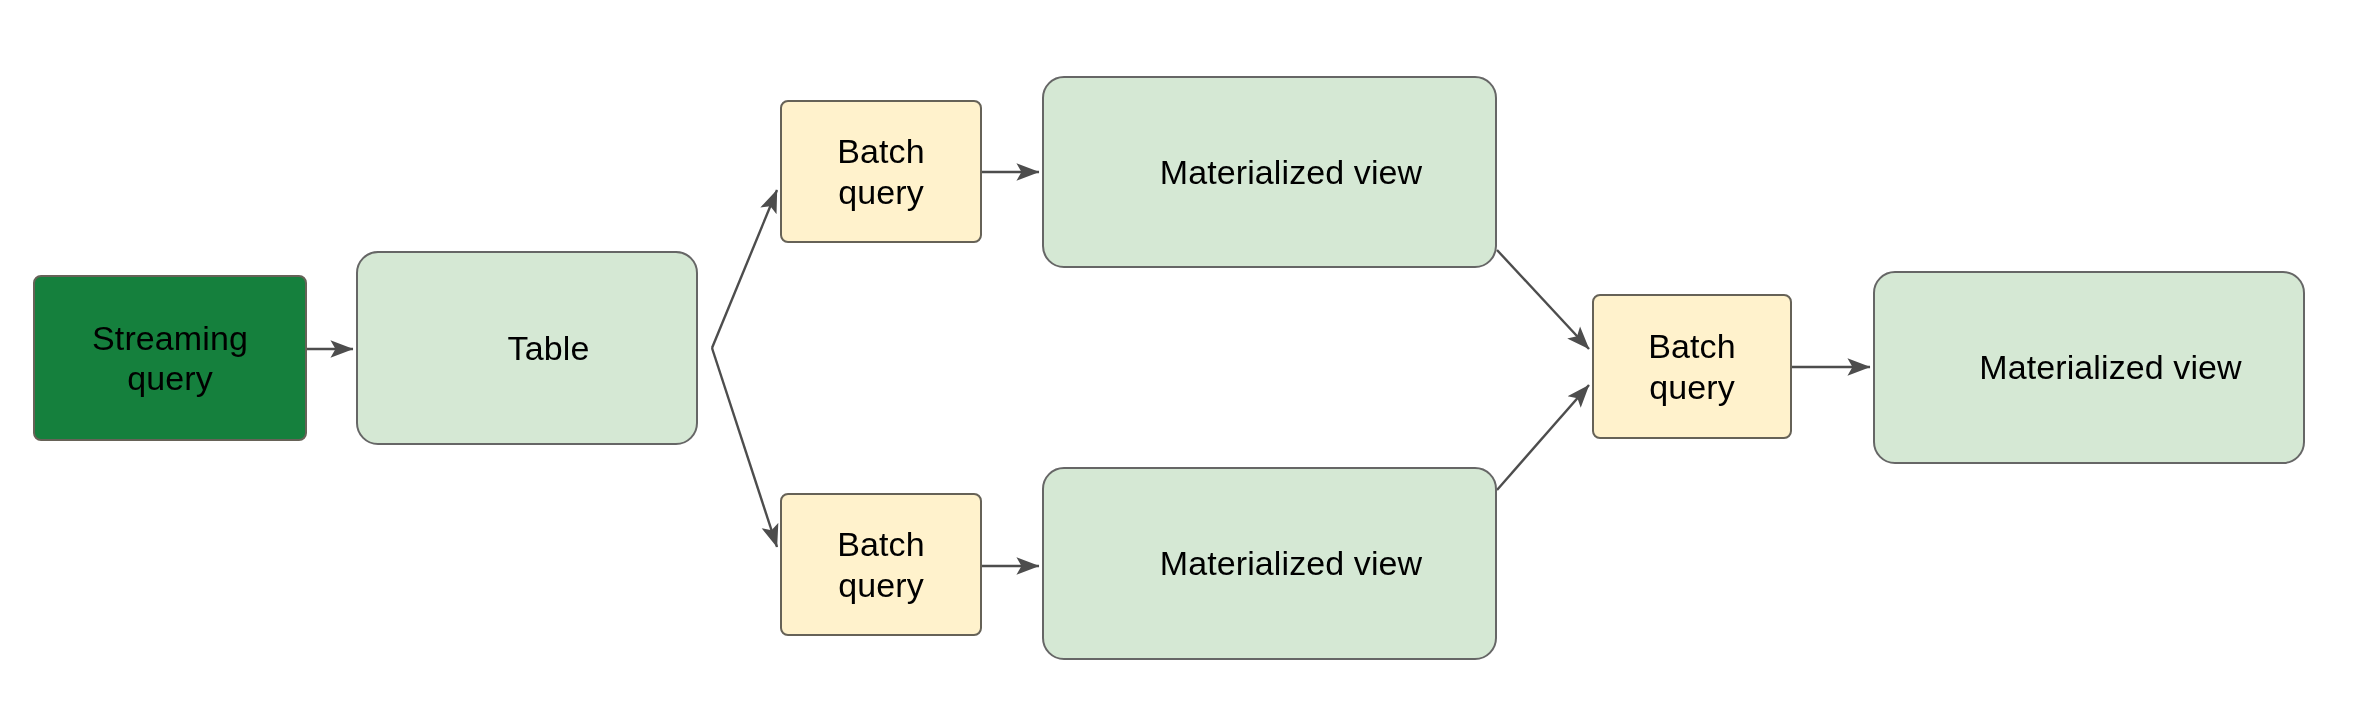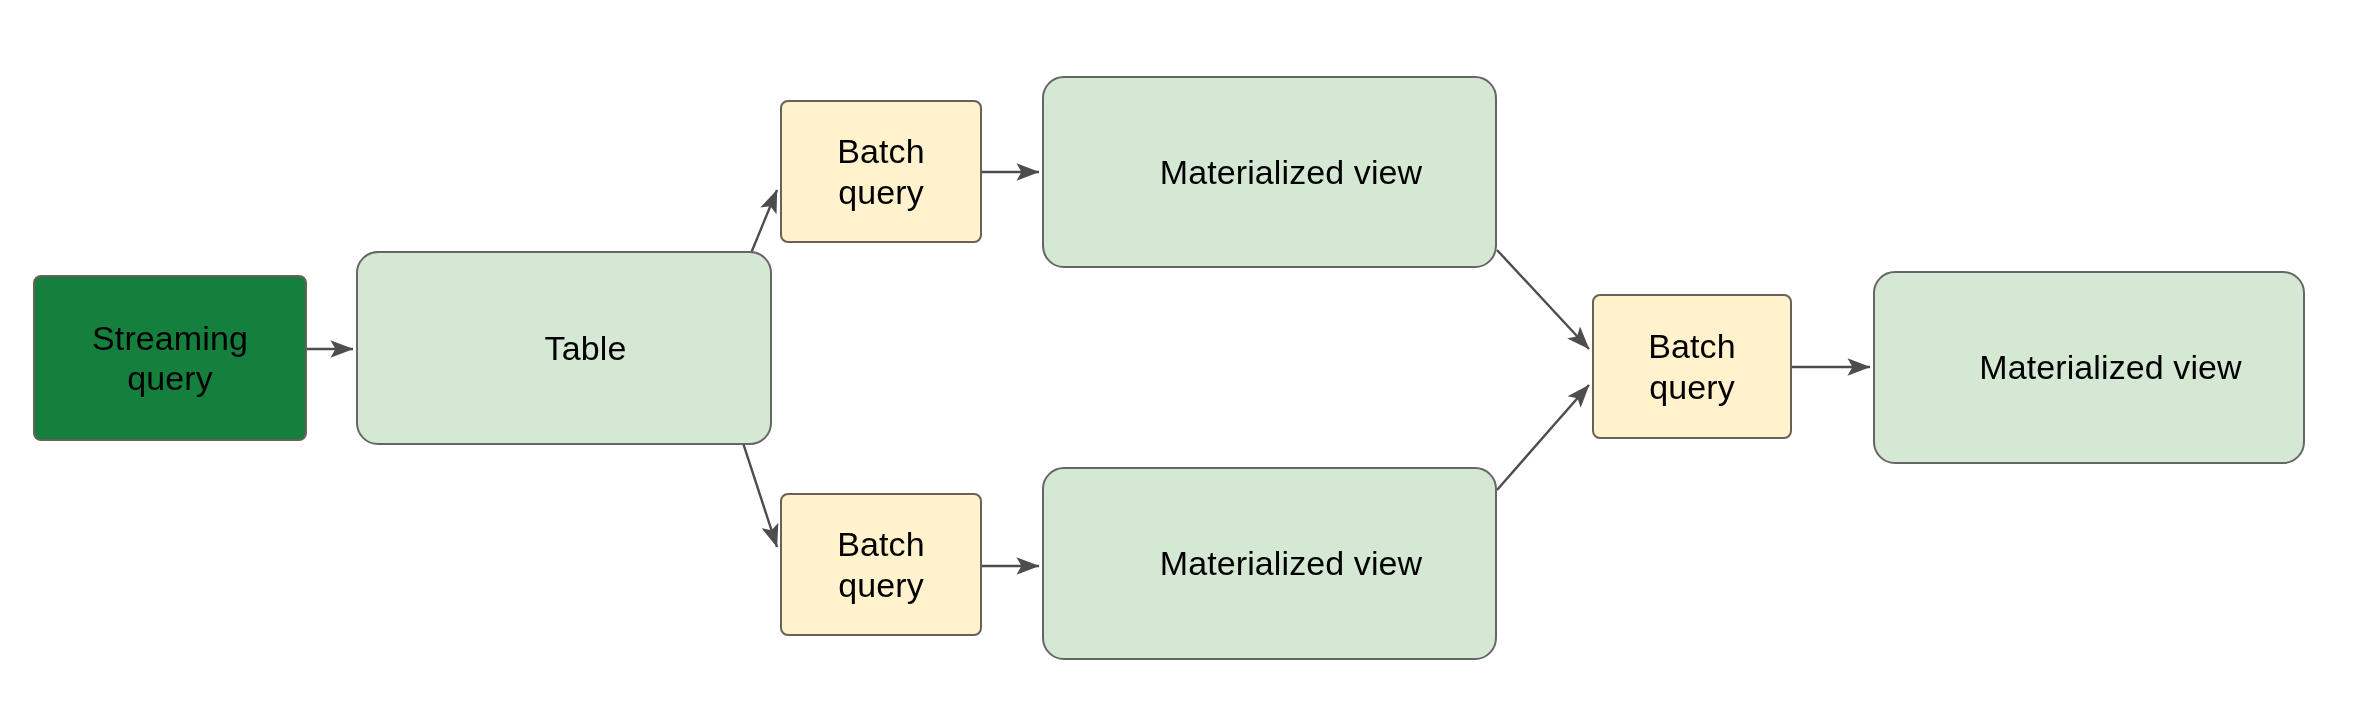--- a/index.html
+++ b/index.html
@@ -80,21 +80,21 @@
         <line x1="1497" y1="490" x2="1589" y2="385" stroke-linecap="butt"></line>
         <line x1="1792" y1="367" x2="1870" y2="367" stroke-linecap="butt"></line>
       </g>
   </svg>
 
   <div class="node process" style="left: 33px; top: 275px; width: 274px; height: 166px; background: #15803d; border-color: rgb(102, 98, 87);">
     <span class="node-label">Streaming
 query</span>
   </div>
 
-  <div class="node store" style="left: 356px; top: 251px; width: 416px; height: 194px; background: rgb(213, 232, 212); border-color: rgb(102, 102, 102);">
+  <div class="node store" style="left: 356px; top: 251px; width: 342px; height: 194px; background: rgb(213, 232, 212); border-color: rgb(102, 102, 102);">
     <span class="node-label">Table</span>
   </div>
 
   <div class="node process" style="left: 780px; top: 100px; width: 202px; height: 143px; background: rgb(255, 242, 204); border-color: rgb(102, 98, 87);">
     <span class="node-label">Batch
 query</span>
   </div>
 
   <div class="node store" style="left: 1042px; top: 76px; width: 455px; height: 192px; background: rgb(213, 232, 212); border-color: rgb(102, 102, 102);">
     <span class="node-label">Materialized view</span>

